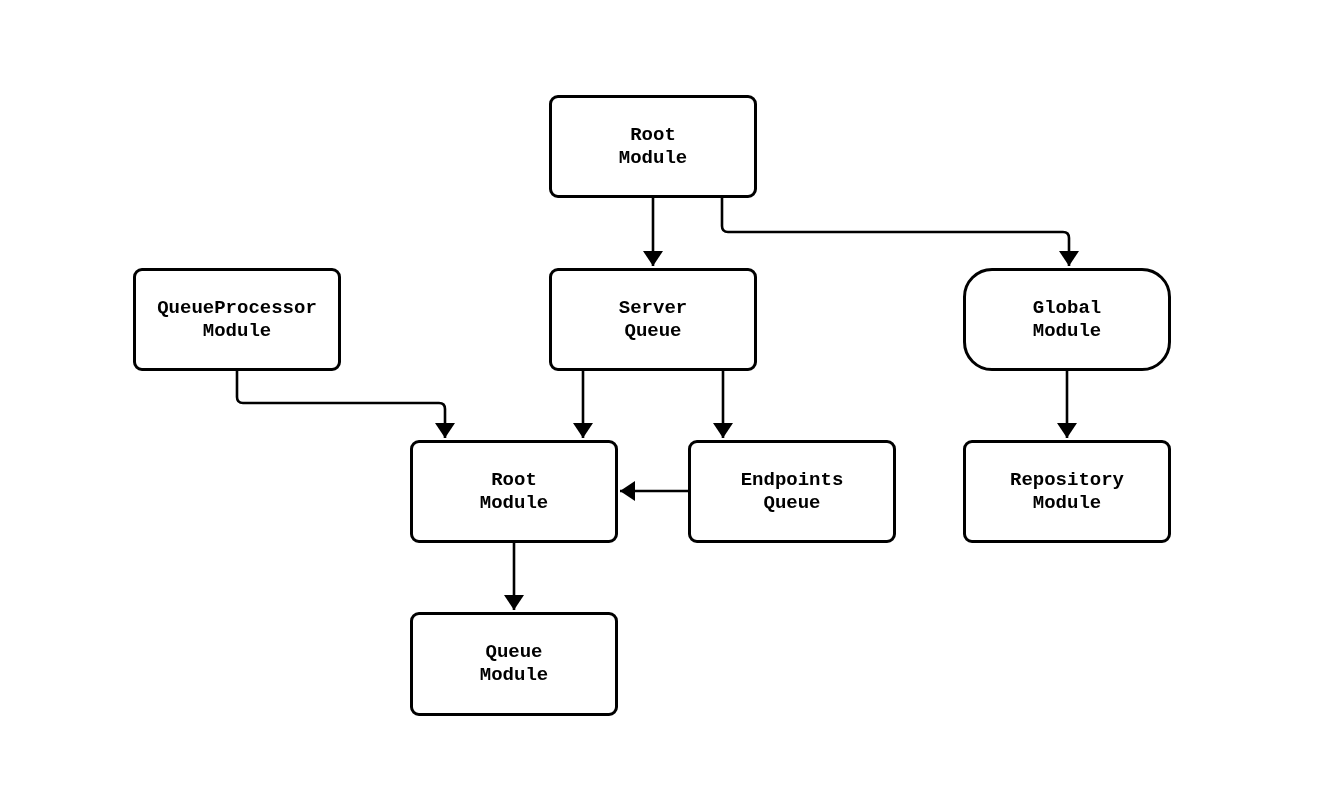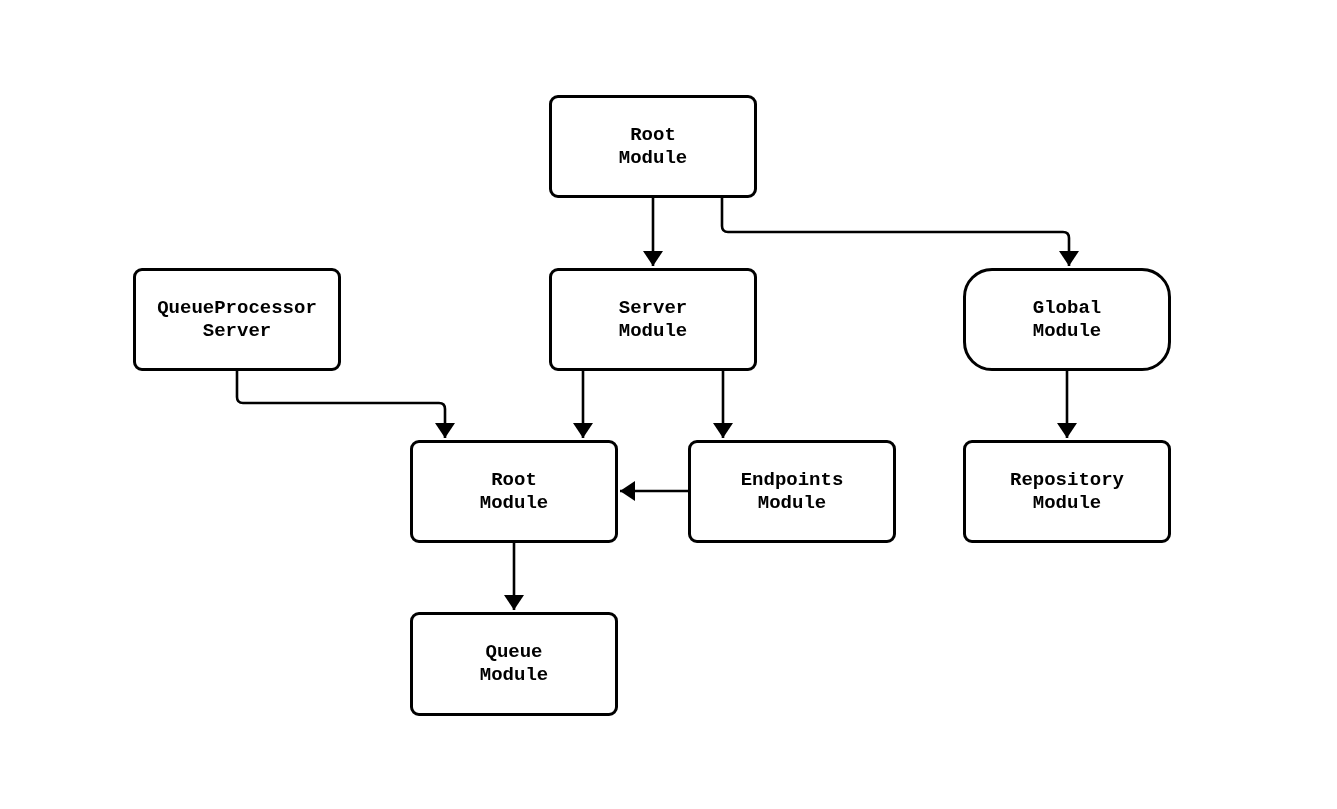--- a/index.html
+++ b/index.html
@@ -77,41 +77,41 @@
     <path class="edge" d="M 514 543 V 610" marker-end="url(#arrowhead)"></path>
   </svg>
 
   <div class="node" style="left:549px; top:95px;">
     <span class="label">Root
 Module</span>
   </div>
 
   <div class="node" style="left:133px; top:268px;">
     <span class="label">QueueProcessor
-Server</span>
+Module</span>
   </div>
 
   <div class="node" style="left:549px; top:268px;">
     <span class="label">Server
-Module</span>
+Queue</span>
   </div>
 
   <div class="node" style="left:963px; top:268px;border-radius:29px;">
     <span class="label">Global
 Module</span>
   </div>
 
   <div class="node" style="left:410px; top:440px;">
     <span class="label">Root
 Module</span>
   </div>
 
   <div class="node" style="left:688px; top:440px;">
     <span class="label">Endpoints
-Module</span>
+Queue</span>
   </div>
 
   <div class="node" style="left:963px; top:440px;">
     <span class="label">Repository
 Module</span>
   </div>
 
   <div class="node" style="left:410px; top:612px; height:104px;">
     <span class="label">Queue
 Module</span>

